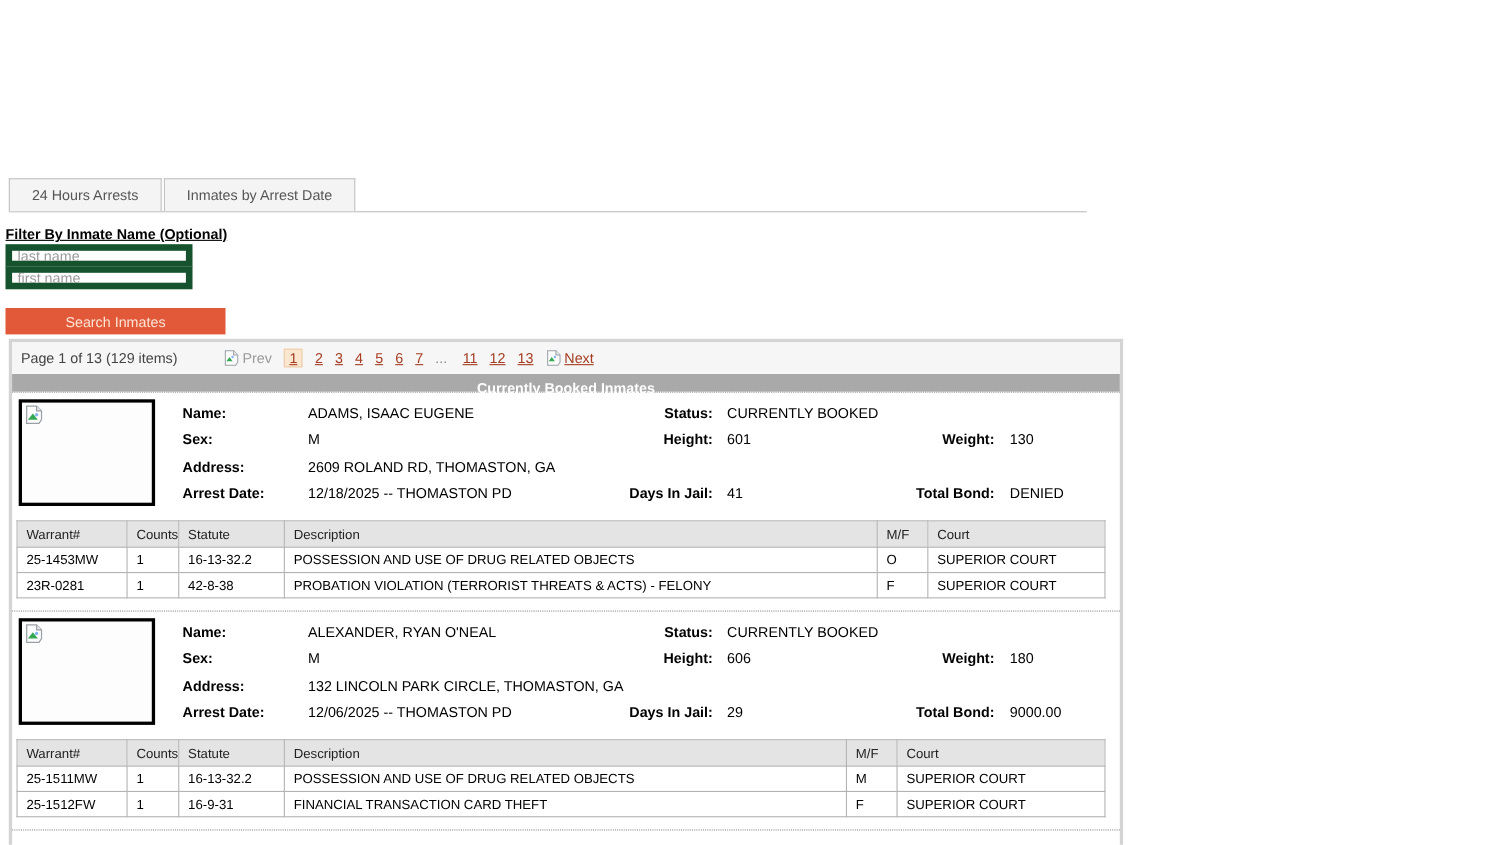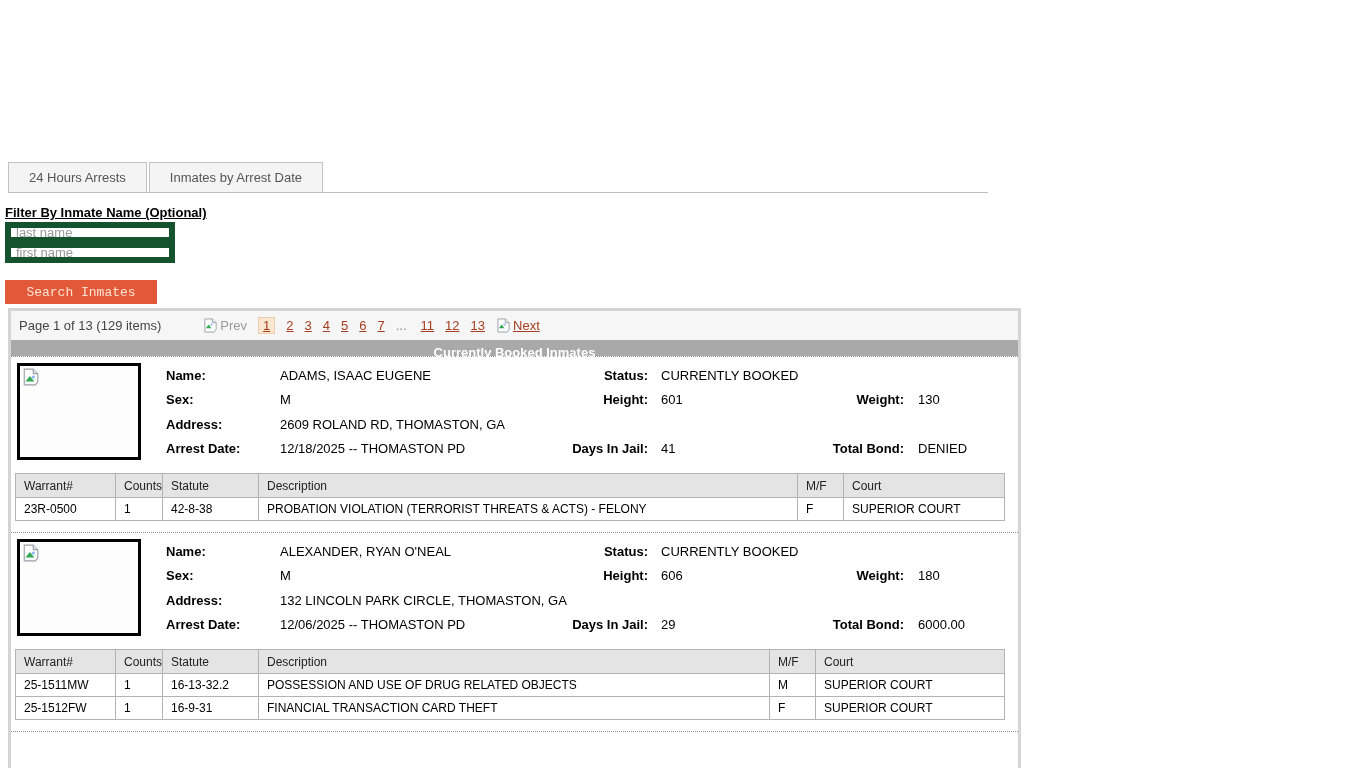--- a/index.html
+++ b/index.html
@@ -42,23 +42,23 @@
   .name-input {
     position: absolute; left: 5px; width: 170px; height: 21px;
     border: 6px solid #14532d; padding: 2px 5px;
     font-family: "Liberation Sans", sans-serif; font-size: 13px; color: #333;
     outline: none;
   }
   .name-input::placeholder { color: #9a9a9a; opacity: 1; }
   #lastNameInput { top: 222px; }
   #firstNameInput { top: 242px; }
   .search-btn {
-    position: absolute; left: 5px; top: 280px; width: 152px; height: 24px;
+    position: absolute; left: 5px; top: 280px; width: 200px; height: 24px;
     background: #e2593a; color: #fbe3d3;
-    border: none; font-family: Liberation Mono, monospace; font-size: 13px;
+    border: none; font-family: Liberation Sans, sans-serif; font-size: 13px;
     cursor: pointer;
   }
 
   
   .panel {
     position: absolute; left: 8px; top: 308px; width: 1013px; height: 470px;
     border: 3px solid #d4d4d4; background: #fff;
   }
   .pagerbar {
     background: #f6f6f6; height: 29px;
@@ -220,21 +220,29 @@
           <th>Warrant#</th>
           <th>Counts</th>
           <th>Statute</th>
           <th>Description</th>
           <th>M/F</th>
           <th>Court</th>
         </tr>
       </thead>
       <tbody>
         <tr>
-          <td>23R-0500</td>
+          <td>25-1453MW</td>
+          <td>1</td>
+          <td>16-13-32.2</td>
+          <td>POSSESSION AND USE OF DRUG RELATED OBJECTS</td>
+          <td>O</td>
+          <td>SUPERIOR COURT</td>
+        </tr>
+        <tr>
+          <td>23R-0281</td>
           <td>1</td>
           <td>42-8-38</td>
           <td>PROBATION VIOLATION (TERRORIST THREATS &amp; ACTS) - FELONY</td>
           <td>F</td>
           <td>SUPERIOR COURT</td>
         </tr>
       </tbody>
     </table>
 
     <div class="record">
@@ -264,21 +272,21 @@
         <div class="irow">
           <span class="lbl c1">Address:</span>
           <span class="c2span">132 LINCOLN PARK CIRCLE, THOMASTON, GA</span>
         </div>
         <div class="irow">
           <span class="lbl c1">Arrest Date:</span>
           <span class="c2">12/06/2025 -- THOMASTON PD</span>
           <span class="lbl c3">Days In Jail:</span>
           <span class="c5">29</span>
           <span class="lbl c6">Total Bond:</span>
-          <span class="c8">6000.00</span>
+          <span class="c8">9000.00</span>
         </div>
       </div>
     </div>
     <table class="charges">
       <colgroup>
           <col style="width:100px">
           <col style="width:47px">
           <col style="width:96px">
           <col style="width:511px">
           <col style="width:46px">

